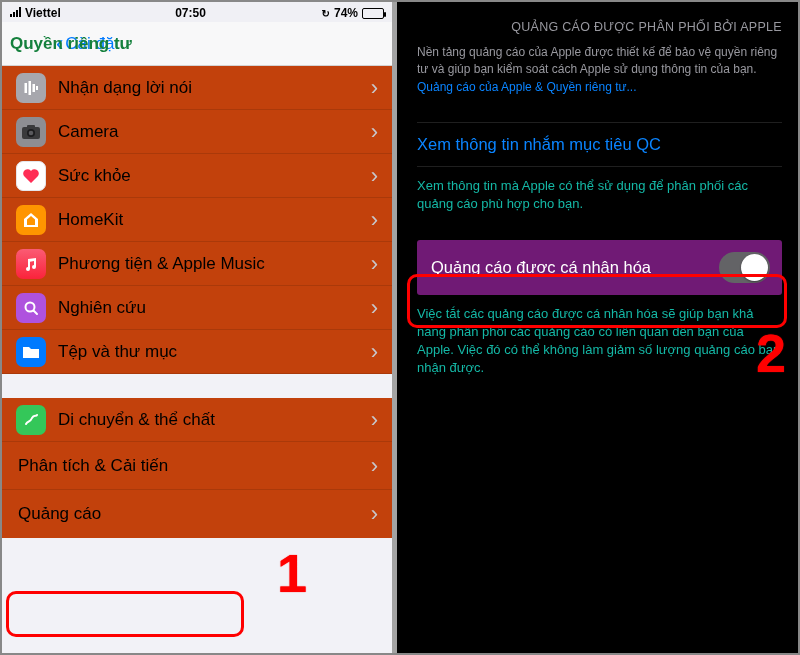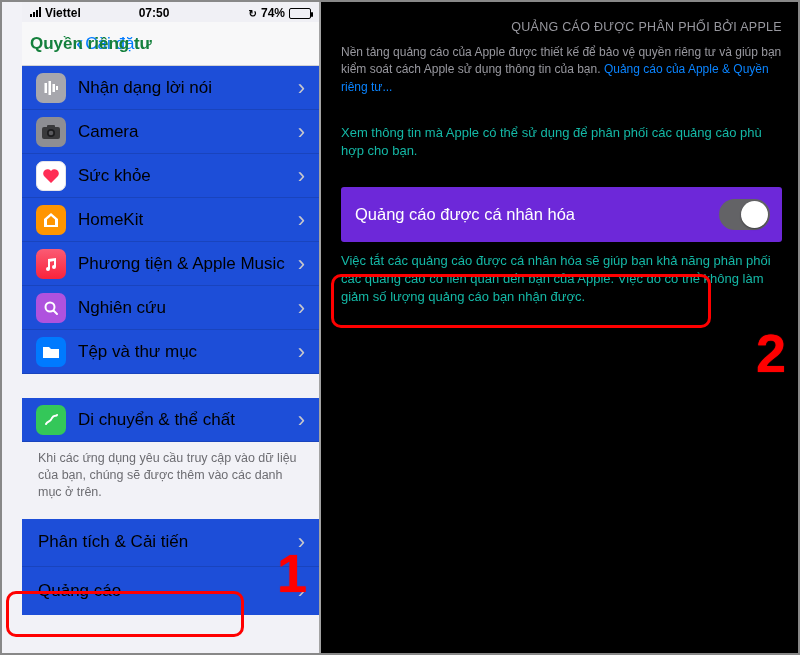--- a/index.html
+++ b/index.html
@@ -1,18 +1,18 @@
 <!DOCTYPE html>
 <html><head>
 <meta charset="utf-8">
 <style>
   * { box-sizing: border-box; margin: 0; padding: 0; font-family: -apple-system, "Helvetica Neue", Arial, sans-serif; }
   body { width: 800px; height: 655px; background: #fff; overflow: hidden; }
   .frame { width: 800px; height: 655px; border: 2px solid #888; display: flex; background: #fff; }
-  .left { width: 319px; height: 651px; background: #f2f2f7; border-right: 2px solid #a3a3a3; position: relative; display: flex; flex-direction: column; padding-left: 20px; }
+  .left { width: 395px; height: 651px; background: #f2f2f7; border-right: 5px solid #a3a3a3; position: relative; display: flex; flex-direction: column; }
   .right { flex: 1; height: 651px; background: #000; position: relative; color: #fff; }
 
   
   .status { height: 20px; display: flex; align-items: center; padding: 2px 8px 0 8px; font-size: 12px; font-weight: 600; color: #000; background: rgba(239,239,244,.95); justify-content: space-between; }
   .status .mid { position: absolute; left: 0; right: 13px; text-align: center; pointer-events: none; }
   .status .rgt { display: flex; align-items: center; gap: 4px; }
   .sig { display:inline-flex; gap:1px; align-items:flex-end; height:10px; margin-right:4px;}
   .sig span{ width:2px; background:#000; }
   .sig span:nth-child(1){height:3px}.sig span:nth-child(2){height:5px}.sig span:nth-child(3){height:7px}.sig span:nth-child(4){height:10px}
   .batt { display:inline-flex; align-items:center;}
@@ -22,42 +22,42 @@
   .lpm{ font-size:10px; }
 
   
   .navhdr { height: 44px; display:flex; align-items:center; background: rgba(248,248,248,.92); border-bottom: 1px solid rgba(0,0,0,.15); position: relative;}
   .back { color:#007aff; font-size:17px; padding-left:6px; display:flex; align-items:center; gap:2px;margin-left:48px;}
   .back .chev{ font-size:22px; line-height:0; }
   .title { position:absolute; left:8px; right:0; text-align:left; font-size:17px; font-weight:600; color:#15803d; pointer-events:none;}
 
   
   .list { background:#fff; }
-  .row { height:44px; display:flex; align-items:center; padding:0 14px; border-bottom:1px solid rgba(0,0,0,.12); background:#1d4ed8; position:relative;}
+  .row { height:44px; display:flex; align-items:center; padding:0 14px; border-bottom:1px solid rgba(0,0,0,.12); background:#c2410c; position:relative;}
   .row.plain { padding-left:16px; }
   .row .icn { width:30px; height:30px; border-radius:7px; margin-right:12px; display:flex; align-items:center; justify-content:center; flex-shrink:0; }
   .row .lbl { flex:1; font-size:17px; color:#000; }
   .row .chev { color:#c7c7cc; font-size:22px; font-weight:300; }
   .footer-note { padding:8px 16px 18px 16px; font-size:12.5px; color:#6d6d72; line-height:1.35; background:#f2f2f7;}
   .spacer { height:24px; background:#f2f2f7;}
   .group2 { background:#fff; }
   .group2 .row { height:48px; }
 
   
   .bg-grey{background:#a7a7ad;} .bg-dgrey{background:#8e8e93;} .bg-white{background:#fff;border:1px solid #e5e5ea;} .bg-orange{background:#ff9500;} .bg-music{background:linear-gradient(180deg,#fb5b74,#fa233b);} .bg-purple{background:#af52de;} .bg-blue{background:#007aff;} .bg-green{background:#34c759;}
 
   
   .rwrap { padding: 18px 16px 0 20px; font-size: 14px; }
   .rhdr { font-size:12.5px; font-weight:400; color:#98989f; letter-spacing:.3px; padding-bottom:10px;text-align:right;}
   .rbody { font-size:12px; color:#98989f; line-height:1.45; padding-bottom:26px;}
   .rlink { color:#0a84ff; }
   .rsect { border-top:1px solid rgba(255,255,255,.12); border-bottom:1px solid rgba(255,255,255,.12); padding:12px 0; margin-bottom:8px;}
   .rlink-big { color:#0a84ff; font-size:16.5px; }
   .rfoot { font-size:13px; color:#14b8a6; line-height:1.4; padding:2px 0 20px 0;}
-  .toggle-row { display:flex; align-items:center; justify-content:space-between; background:#6d28d9; border-radius:3px; padding:12px 12px 12px 14px; margin-top:6px; }
+  .toggle-row { display:flex; align-items:center; justify-content:space-between; background:#701a75; border-radius:3px; padding:12px 12px 12px 14px; margin-top:6px; }
   .toggle-row .tlbl { color:#fff; font-size:16.5px; }
   .switch { width:51px; height:31px; border-radius:31px; background:#636366; position:relative; flex-shrink:0;}
   .switch .knob { position:absolute; right:2px; top:2px; width:27px; height:27px; border-radius:50%; background:#fff; box-shadow:0 1px 2px rgba(0,0,0,.4);}
   .calloutA { position:absolute; border:3px solid #ff0000; border-radius:10px; pointer-events:none;}
   .numA { position:absolute; color:#ff0000; font-size:54px; font-weight:900; font-family:Arial,sans-serif; pointer-events:none; text-shadow:0 0 1px #ff0000;}
 </style>
 </head>
 <body>
 
 <div class="frame">
@@ -167,41 +167,43 @@
       <div class="row">
         <div class="icn bg-green">
             <svg width="18" height="18" viewBox="0 0 18 18">
               <path d="M4 13 C6 9 8 12 10 7 C12 3 14 6 15 4" fill="none" stroke="#fff" stroke-width="2" stroke-linecap="round"></path>
             </svg>
           </div>
         <div class="lbl">Di chuyển &amp; thể chất</div>
         <div class="chev">›</div>
       </div>
     </div>
-    <div class="footer-note">Khi các ứng dụng yêu cầu truy cập vào dữ liệu của bạn, chúng sẽ được thêm vào các danh mục ở trên.</div>
     <div class="group2">
       <div class="row plain">
         <div class="lbl">Phân tích &amp; Cải tiến</div>
         <div class="chev">›</div>
       </div>
       <div class="row plain" style="border-bottom:none;">
         <div class="lbl">Quảng cáo</div>
         <div class="chev">›</div>
       </div>
     </div>
 
     <div class="calloutA" style="left:4px; top:589px; width:238px; height:46px;"></div>
     <div class="numA" style="left:275px; top:540px;">1</div>
   </div>
 
   <div class="right">
     <div class="rwrap">
       <div class="rhdr">QUẢNG CÁO ĐƯỢC PHÂN PHỐI BỞI APPLE</div>
       <div class="rbody">
         <span>Nền tảng quảng cáo của Apple được thiết kế để bảo vệ quyền riêng tư và giúp bạn kiểm soát cách Apple sử dụng thông tin của bạn. </span><span class="rlink">Quảng cáo của Apple &amp; Quyền riêng tư...</span>
+      </div>
+      <div class="rsect">
+        <span class="rlink-big">Xem thông tin nhắm mục tiêu QC</span>
       </div>
       <div class="rfoot">Xem thông tin mà Apple có thể sử dụng để phân phối các quảng cáo phù hợp cho bạn.</div>
       <div class="toggle-row">
         <span class="tlbl">Quảng cáo được cá nhân hóa</span>
         <span class="switch">
             <span class="knob"></span>
           </span>
       </div>
       <div class="rfoot" style="padding-top:10px;">Việc tắt các quảng cáo được cá nhân hóa sẽ giúp bạn khả năng phân phối các quảng cáo có liên quan đến bạn của Apple. Việc đó có thể không làm giảm số lượng quảng cáo bạn nhận được.</div>
     </div>

